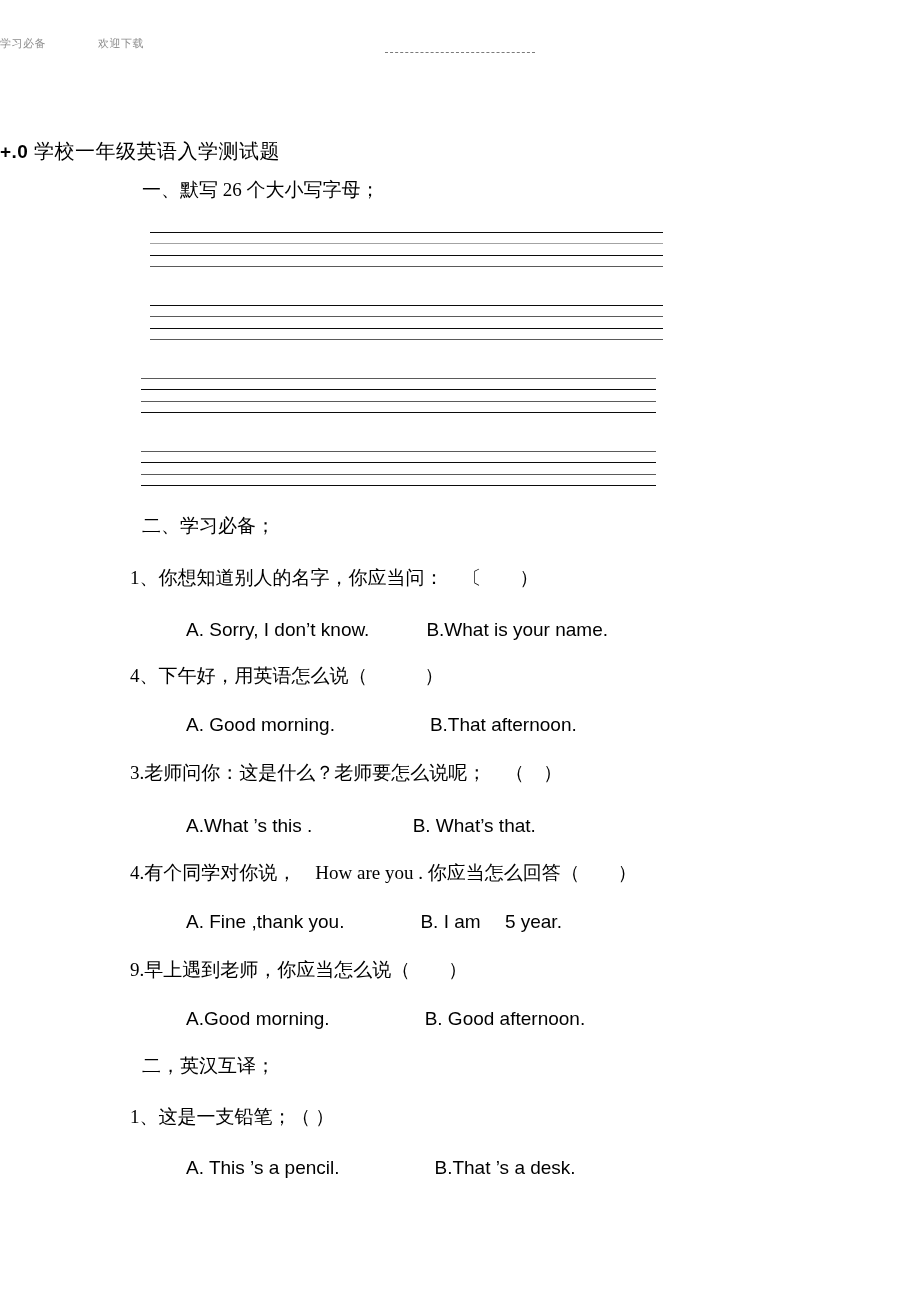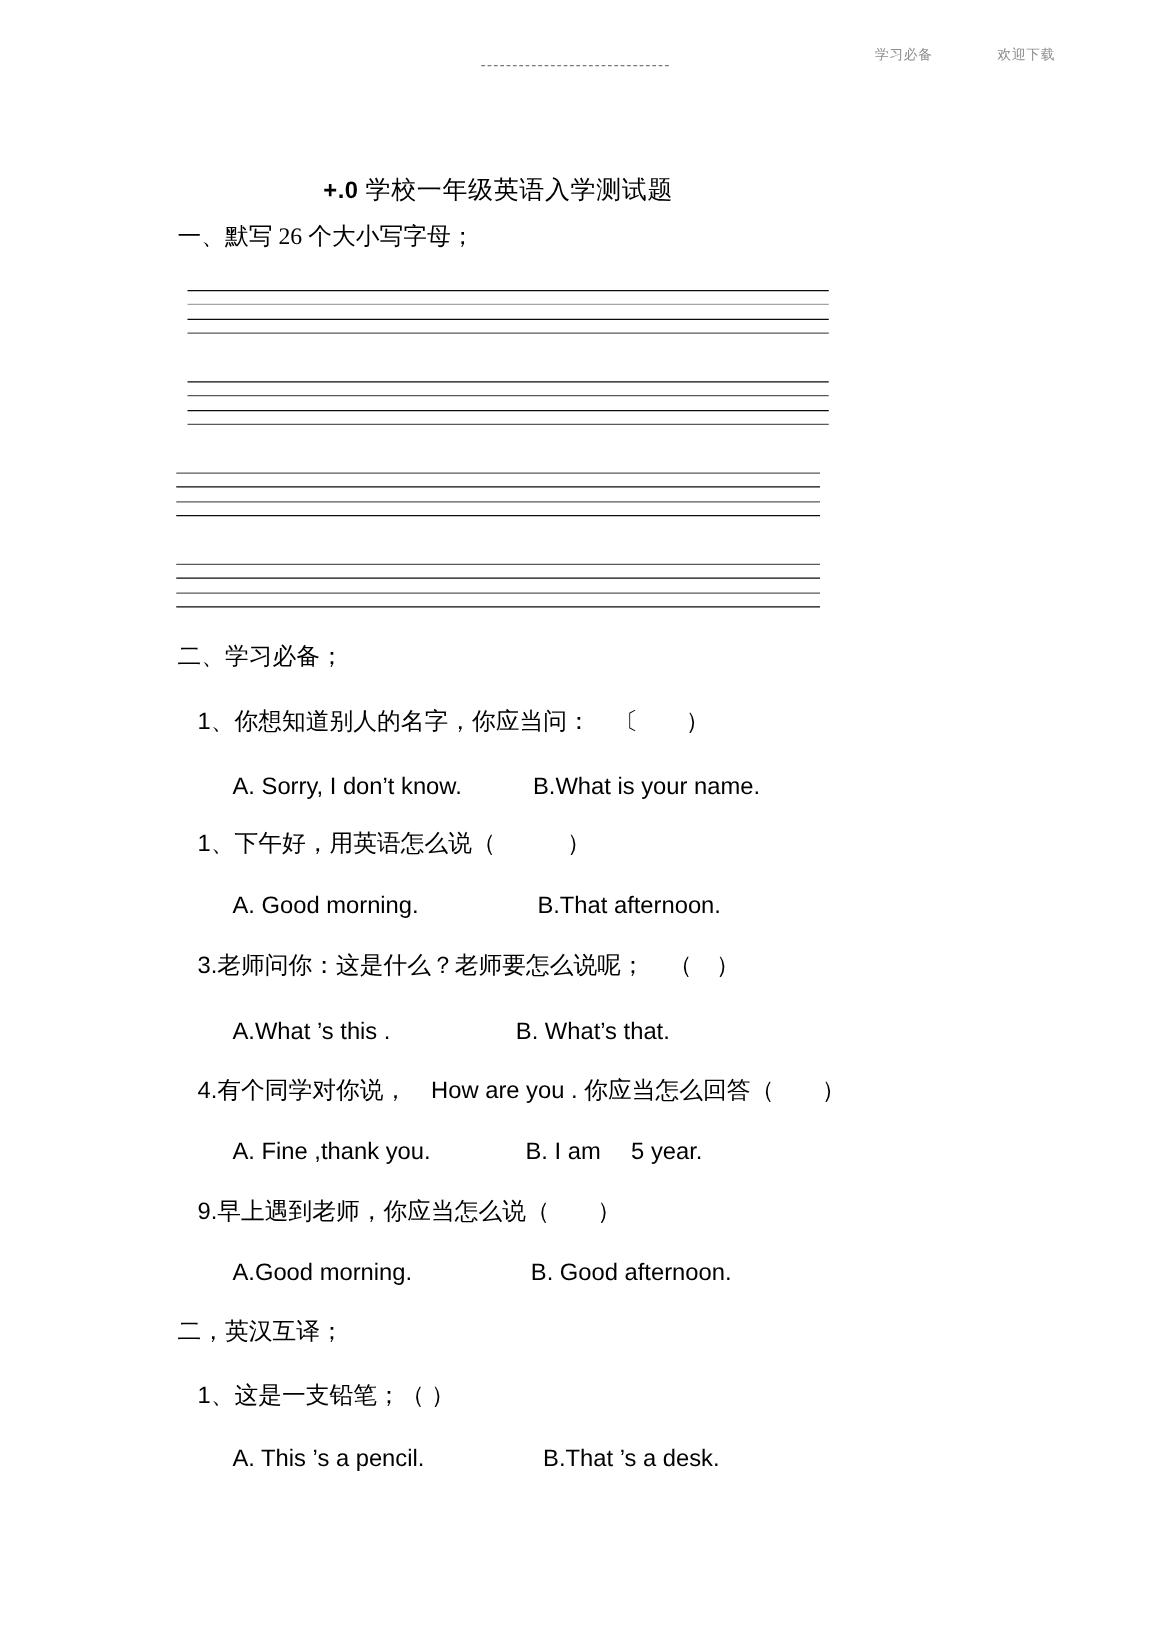--- a/index.html
+++ b/index.html
@@ -15,21 +15,21 @@
     color: #000000;
     overflow: hidden;
   }
 
   
   .page-header {
     position: absolute;
     top: 36px;
     left: 0;
     width: 844px;
-    text-align: right;
+    text-align: left;
     font-size: 11px;
     color: #8d8d8d;
     font-family: "Liberation Serif", "DejaVu Serif", serif;
     letter-spacing: 0.5px;
   }
   .page-header .hdr-left { margin-right: 52px; }
   .header-rule {
     position: absolute;
     top: 52px;
     left: 385px;
@@ -43,21 +43,20 @@
     top: 0;
     left: 0;
     width: 920px;
   }
 
   .doc-title {
     position: absolute;
     top: 138px;
     left: 0;
     width: 797px;
-    text-align: center;
     font-size: 20px;
     letter-spacing: 0.5px;
   }
   .doc-title .code {
     font-family: "Liberation Sans", "DejaVu Sans", sans-serif;
     font-weight: bold;
     font-size: 19px;
   }
 
   .block {
@@ -70,22 +69,21 @@
   .block.indent-a { left: 186px; }
   .block.indent-q { left: 130px; }
   .block.indent-s { left: 142px; font-family: Liberation Serif, serif; }
 
   
   .latin {
     font-family: "Liberation Sans", "DejaVu Sans", sans-serif;
     font-size: 19px;
   }
   .mixed-num {
-    font-family: Liberation Sans, sans-serif;
-    margin-left: 28px;
+    font-family: Liberation Serif, serif;
   }
 
   
   .stave {
     position: absolute;
   }
   .stave .rule {
     height: 0;
     border-top-style: solid;
   }
@@ -150,21 +148,21 @@
     <div class="rule mid"></div>
     <div class="spacer-12"></div>
     <div class="rule dark"></div>
   </div>
 
   <div class="block indent-s" style="top:514px;">二、学习必备；</div>
 
   <div class="block indent-q mixed-num" style="top:566px;">1、你想知道别人的名字，你应当问：　〔　　）</div>
   <div class="block indent-a latin" style="top:618px;">A. Sorry, I don’t know.　　　B.What is your name.</div>
 
-  <div class="block indent-q mixed-num" style="top:664px;">1、下午好，用英语怎么说（　　　）</div>
+  <div class="block indent-q mixed-num" style="top:664px;">4、下午好，用英语怎么说（　　　）</div>
   <div class="block indent-a latin" style="top:713px;">A. Good morning.　　　　　B.That afternoon.</div>
 
   <div class="block indent-q mixed-num" style="top:761px;">3.老师问你：这是什么？老师要怎么说呢；　（　）</div>
   <div class="block indent-a latin" style="top:814px;">A.What ’s this .　　　　　 B. What’s that.</div>
 
   <div class="block indent-q mixed-num" style="top:861px;">4.有个同学对你说，　How are you . 你应当怎么回答（　　）</div>
   <div class="block indent-a latin" style="top:910px;">A. Fine ,thank you.　　　　B. I am　 5 year.</div>
 
   <div class="block indent-q mixed-num" style="top:958px;">9.早上遇到老师，你应当怎么说（　　）</div>
   <div class="block indent-a latin" style="top:1007px;">A.Good morning.　　　　　B. Good afternoon.</div>

